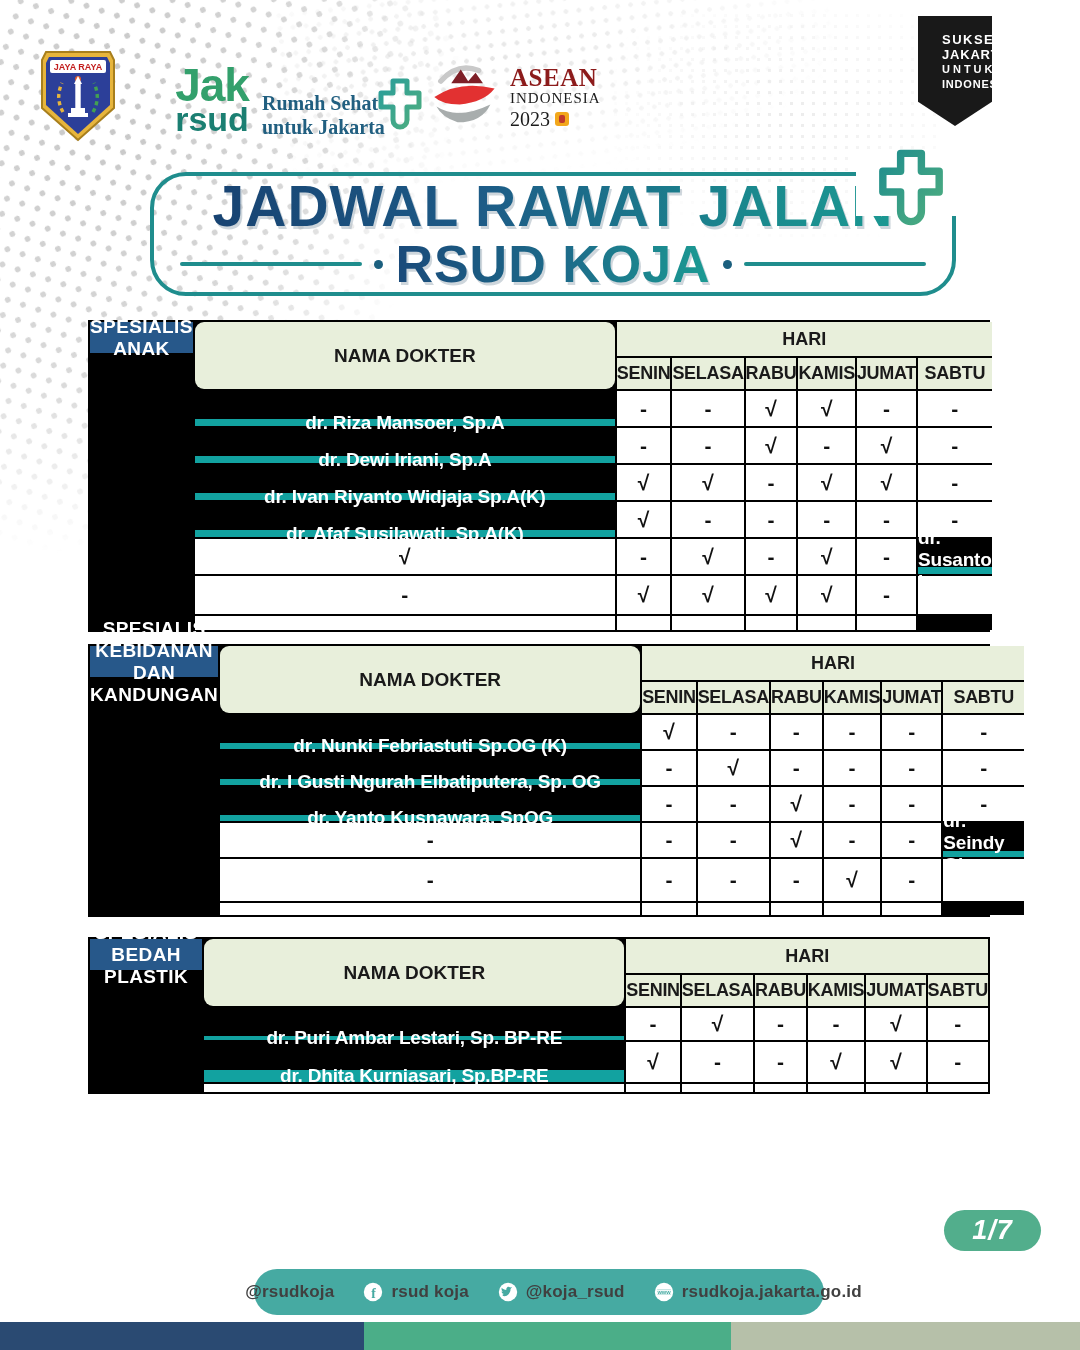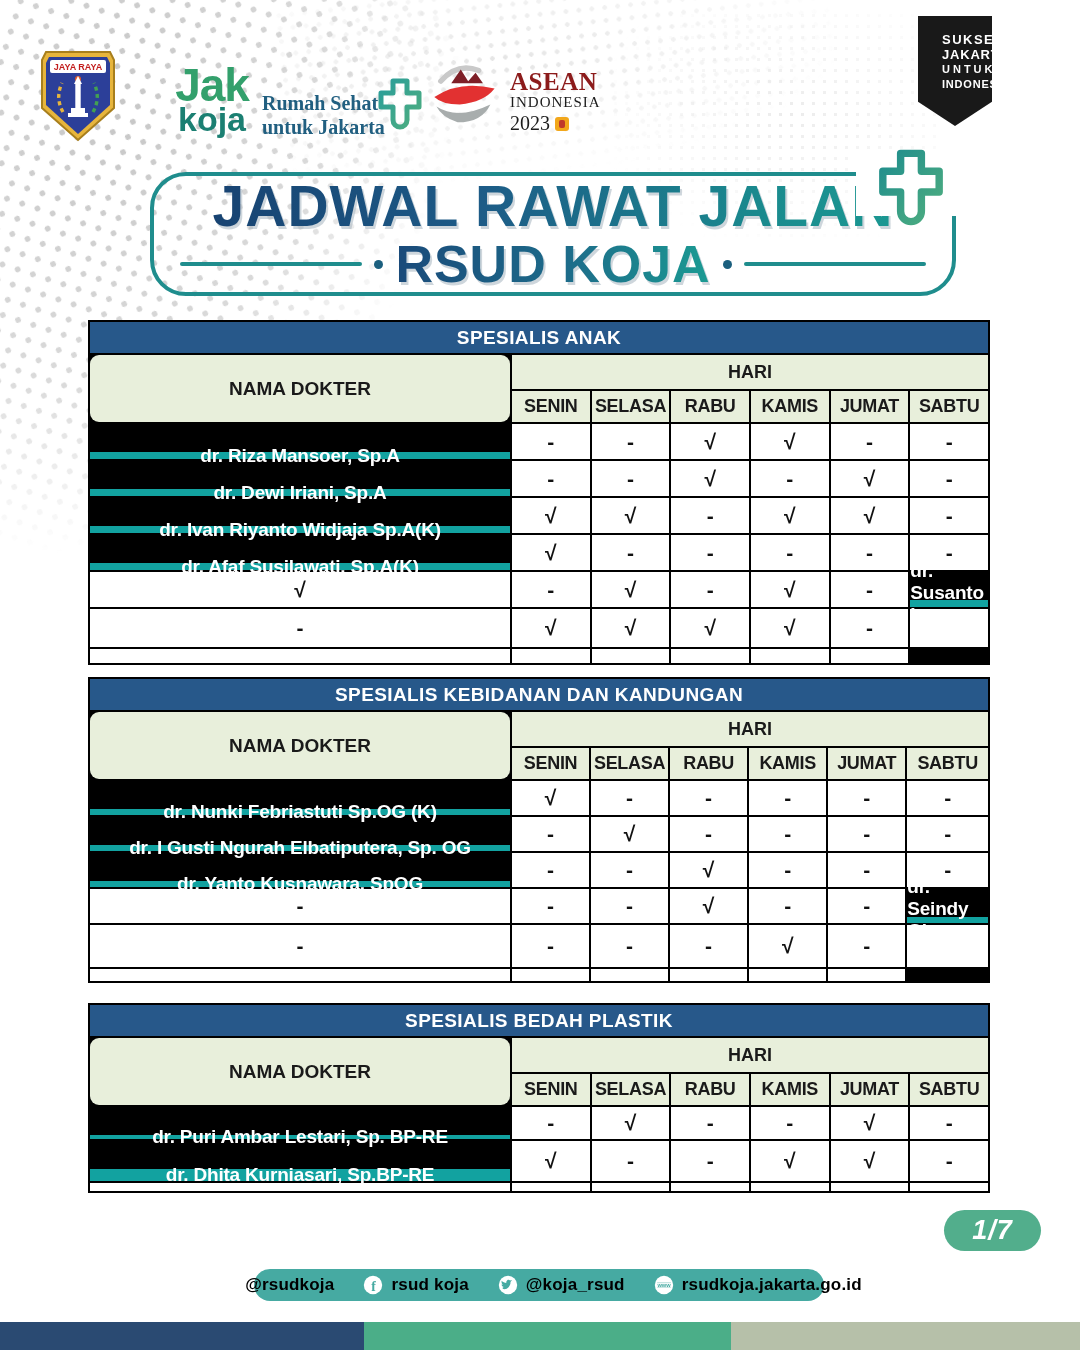--- a/index.html
+++ b/index.html
@@ -35,21 +35,21 @@
   }
 
   
   .hdr{position:absolute;z-index:2;}
   #jakarta-shield{left:40px;top:50px;width:76px;height:93px;}
   #jaksehat{left:152px;top:62px;width:120px;text-align:center;line-height:1;}
   #jaksehat .jak{font-size:46px;font-weight:bold;color:#33a06c;letter-spacing:-1px;}
   #jaksehat .sehat{font-size:34px;font-weight:bold;color:#1b7f72;letter-spacing:0;margin-top:-6px;}
   #tagline{left:262px;top:92px;color:#215f80;font-weight:bold;font-size:20px;line-height:1.18;font-family:Liberation Serif, serif;}
   #header-plus{left:376px;top:76px;width:48px;height:58px;}
-  #asean-logo{left:428px;top:60px;display:flex;align-items:flex-end;gap:8px;}
+  #asean-logo{left:428px;top:60px;display:flex;align-items:center;gap:8px;}
   #asean-swirl{width:74px;height:74px;}
   .asean-text{font-family:"Liberation Serif",serif;line-height:1.05;}
   .asean-name{font-size:25px;font-weight:bold;color:#8c1b1b;letter-spacing:.5px;}
   .asean-country{font-size:15px;color:#1c1c1c;letter-spacing:1px;}
   .asean-yearrow{display:flex;align-items:center;gap:5px;margin-top:2px;}
   .asean-year{font-size:20px;color:#1c1c1c;}
   .asean-emblem{width:14px;height:14px;border-radius:3px;background:#f2a71b;position:relative;display:inline-block;}
   .asean-emblem:after{content:"";position:absolute;left:4px;top:3px;width:6px;height:8px;background:#c0392b;border-radius:2px;}
 
   
@@ -84,21 +84,21 @@
   .title-l2{
     font-size:52px;font-weight:bold;letter-spacing:1px;
     background:linear-gradient(90deg,#1a4a7a 0%,#1d6c8a 55%,#1b9b93 100%);
     -webkit-background-clip:text;background-clip:text;color:transparent;
     filter:drop-shadow(2px 3px 0 rgba(165,180,192,.55));
     line-height:1.02;
   }
 
   
   #tables{position:absolute;left:88px;top:320px;width:902px;z-index:1;}
-  .spec-table{border:2px solid #000;background:#000;display:flex;flex-direction:column;gap:2px;}
+  .spec-table{border:2px solid #000;background:#000;display:flex;gap:2px;}
   .t-bar{
     background:var(--c-bar,#27588a);color:#fff;text-align:center;
     font-size:19px;font-weight:bold;letter-spacing:.4px;
     height:31px;display:flex;align-items:center;justify-content:center;
   }
   .t-grid{display:grid;gap:2px;background:#000;}
   .t-cell{display:flex;align-items:center;justify-content:center;}
   .t-head{background:var(--c-head,#e8efdb);color:#1a1a1a;font-weight:bold;}
   .t-namehead{grid-column:1;grid-row:1/3;font-size:19px;border-radius:9px;}
   .t-hari{grid-column:2/8;grid-row:1;font-size:18px;}
@@ -110,22 +110,22 @@
   
   #page-pill{
     position:absolute;left:944px;top:1210px;width:97px;height:41px;z-index:2;
     background:var(--c-page,#52ae8c);border-radius:21px;color:#fff;
     display:flex;align-items:center;justify-content:center;
     font-size:27px;font-weight:bold;font-style:italic;letter-spacing:1px;
   }
 
   
   #footer-pill{
-    position:absolute;left:254px;top:1269px;width:570px;height:32px;z-index:2;
-    background:var(--c-footer,#46aaa2);border-radius:23px;color:#000000;
+    position:absolute;left:254px;top:1269px;width:570px;height:46px;z-index:2;
+    background:var(--c-footer,#46aaa2);border-radius:23px;color:#404040;
     display:flex;align-items:center;justify-content:center;gap:14px;padding:0 16px;
   }
   .f-item{display:flex;align-items:center;gap:7px;}
   .f-label{font-size:17px;font-weight:bold;letter-spacing:.2px;white-space:nowrap;}
   .f-sep{width:2px;height:26px;background:rgba(255,255,255,.95);border-radius:1px;}
   .f-ico{width:22px;height:22px;flex:0 0 auto;}
 
   
   .bbar{position:absolute;bottom:0;height:28px;z-index:2;}
   #bbar-navy{left:0;width:364px;background:var(--c-navy,#2a4a72);}
@@ -150,21 +150,21 @@
     <rect x="35.3" y="33" width="5.4" height="25" fill="#ffffff"></rect>
     <rect x="31" y="58" width="14" height="5" fill="#ffffff"></rect>
     <rect x="28" y="63" width="20" height="4" fill="#ffffff"></rect>
     <path d="M23 62 Q15 48 22 33" stroke="#e7b53c" fill="none" stroke-width="3.4" stroke-dasharray="4 3.4"></path>
     <path d="M53 62 Q61 48 54 33" stroke="#43a052" fill="none" stroke-width="3.4" stroke-dasharray="4 3.4"></path>
   </svg>
 </div>
 
 <div class="hdr" id="jaksehat" data-interactable="false">
   <div class="jak" data-interactable="false">Jak</div>
-  <div class="sehat" data-interactable="false">koja</div>
+  <div class="sehat" data-interactable="false">rsud</div>
 </div>
 
 <div class="hdr" id="tagline" data-interactable="false">
   <div data-interactable="false">Rumah Sehat</div>
   <div data-interactable="false">untuk Jakarta</div>
 </div>
 
 <div class="hdr" id="header-plus" data-interactable="false">
   <svg width="48" height="58" viewBox="0 0 48 58">
     <defs>

